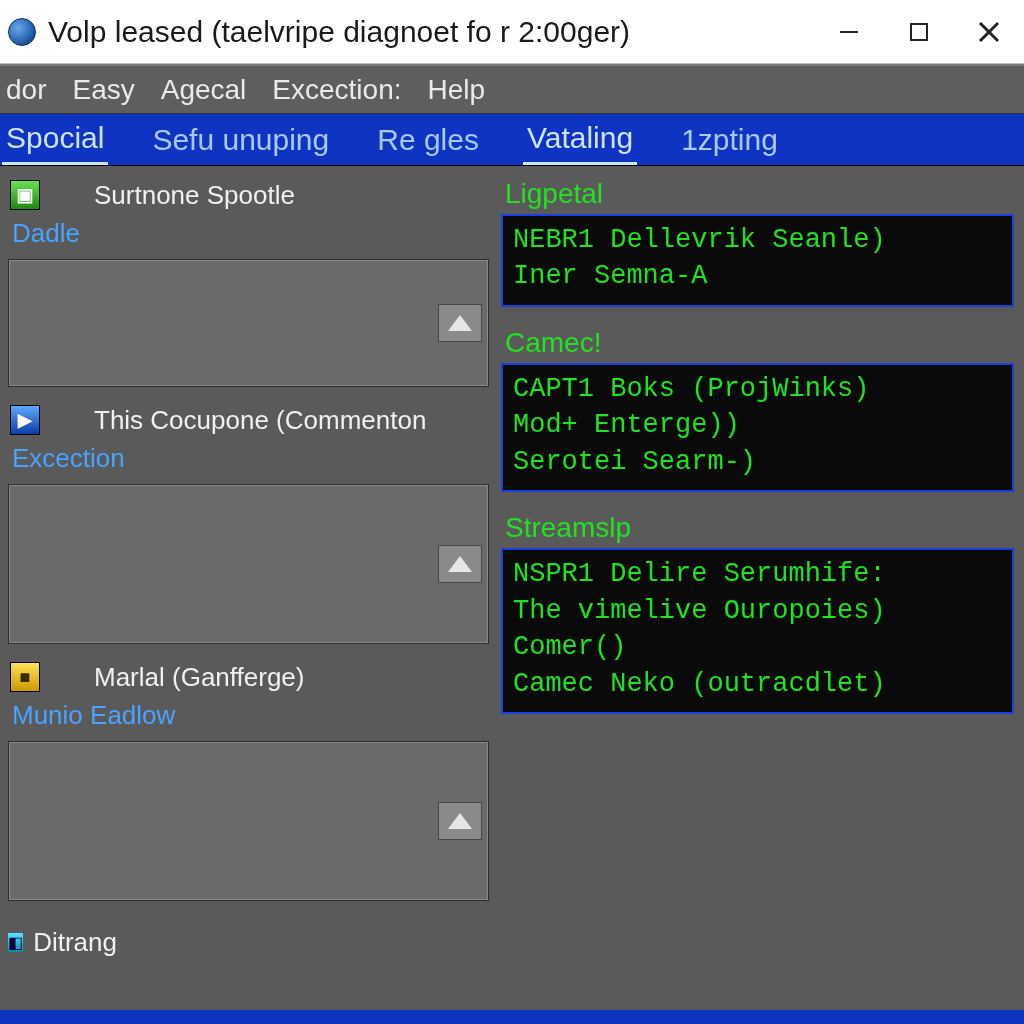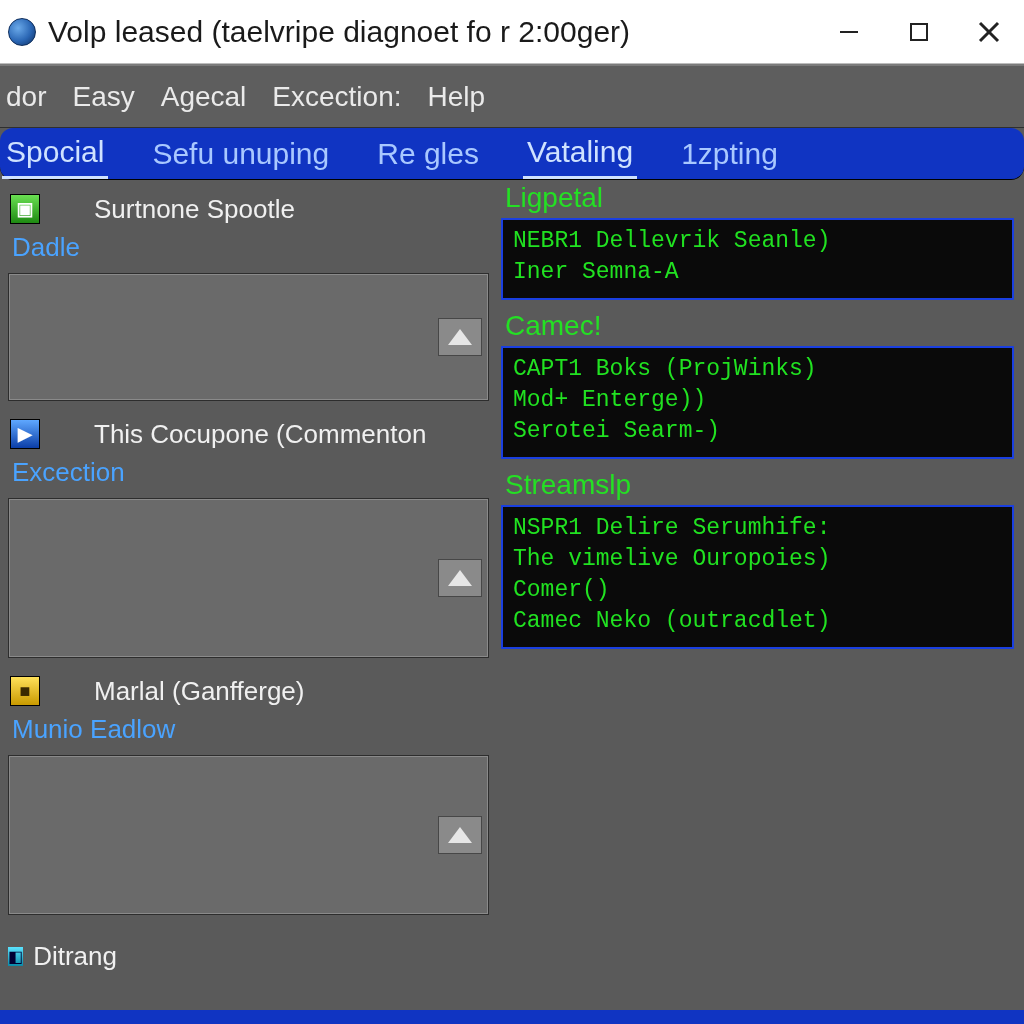--- a/index.html
+++ b/index.html
@@ -29,21 +29,21 @@
   .win-btn {
     width: 70px; height: 58px;
     display: flex; align-items: center; justify-content: center;
     font-size: 26px; color: #222;
   }
   .win-btn svg { stroke: #222; stroke-width: 2; fill: none; }
   .win-btn.close svg line { stroke-width: 3; }
 
   
   .menubar {
-    height: 64px;
+    height: 50px;
     background: #5e5e5e;
     display: flex;
     align-items: center;
     padding-left: 6px;
     gap: 26px;
     font-size: 28px;
     color: #eaeaea;
     border-top: 2px solid #7b7b7b;
     border-bottom: 1px solid #2f2f2f;
   }
@@ -53,21 +53,20 @@
   .tabstrip {
     height: 52px;
     background: #1034c2;
     display: flex;
     align-items: stretch;
     gap: 40px;
     padding-left: 2px;
     font-size: 30px;
     color: #a9c8ff;
     border-bottom: 1px solid #000;
-    border-radius: 13px;
   }
   .tab {
     display: flex; align-items: center;
     padding: 0 4px;
     cursor: default;
   }
   .tab.active {
     color: #cfe2ff;
     border-bottom: 3px solid #cfe2ff;
   }
@@ -132,32 +131,32 @@
   .panel-box .scroll-up::before {
     content: "";
     border-left: 12px solid transparent;
     border-right: 12px solid transparent;
     border-bottom: 16px solid #e6e6e6;
   }
 
   
   .rhead {
     color: #24e024; font-size: 28px;
-    margin: 2px 0 4px 10px;
+    margin: 12px 0 4px 10px;
   }
   .rbox {
     border: 2px solid #1a3fe0;
     background: #0a0a0a;
     margin: 0 4px 8px 6px;
     padding: 6px 10px 10px 10px;
   }
   .rbox .ln {
     font-family: "Consolas","Courier New",monospace;
     color: #21e221;
-    font-size: 23px;
+    font-size: 27px;
     line-height: 1.35;
     white-space: pre;
   }
 
   
   .footer-item {
     display: flex; align-items: center; gap: 10px;
     margin: 22px 0 0 8px;
   }
   .footer-item .ptitle { color: #f0f0f0; font-size: 26px; }

